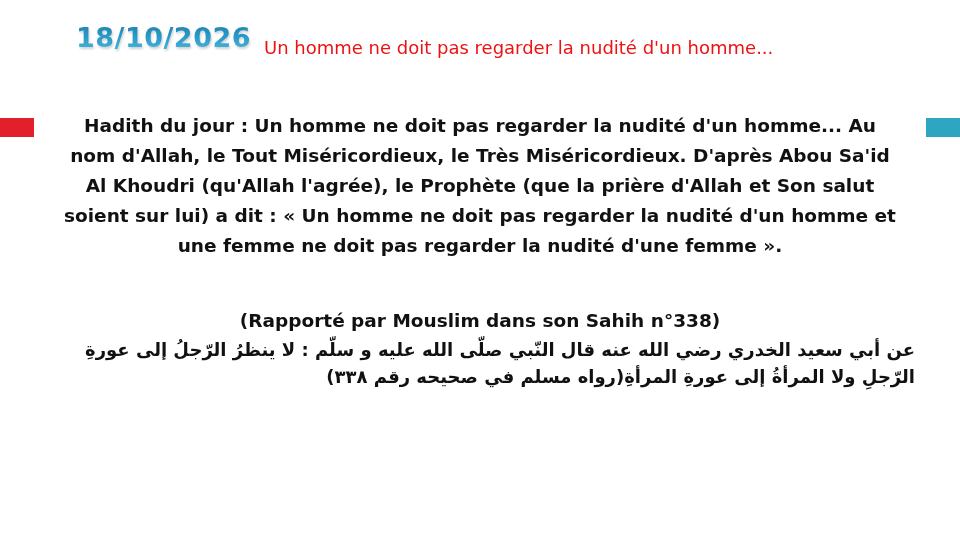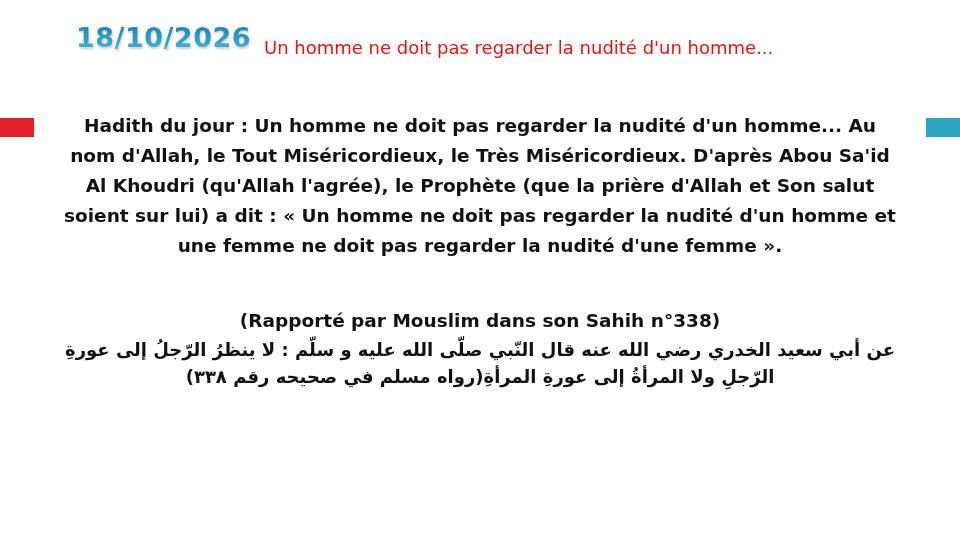--- a/index.html
+++ b/index.html
@@ -83,21 +83,21 @@
       font-size: 18.5px;
       line-height: 30px;
       color: #111111;
       margin-top: 28px;
     }
     .arabic {
       position: absolute;
       left: 45px;
       top: 336px;
       width: 870px;
-      text-align: center;
+      text-align: right;
       direction: rtl;
       font-family: "DejaVu Sans", sans-serif;
       font-weight: bold;
       font-size: 18px;
       line-height: 27px;
       color: #111111;
     }
   </style>
 </head>
 <body>

